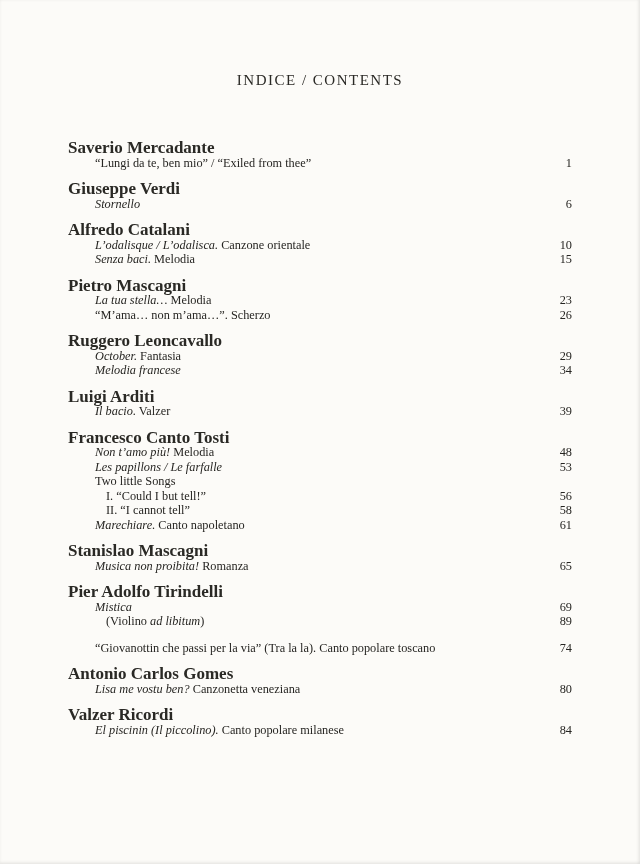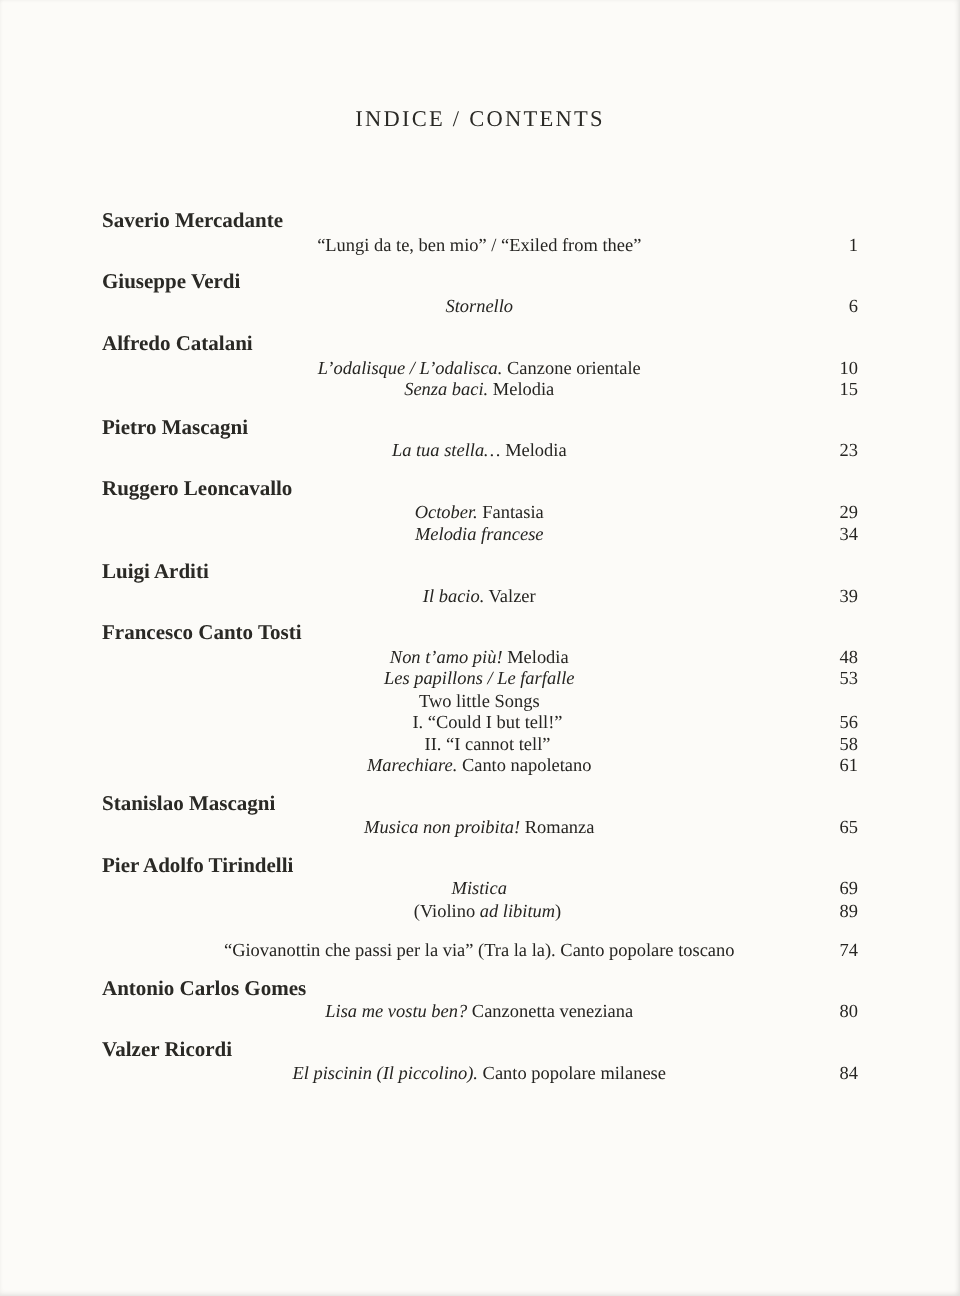--- a/index.html
+++ b/index.html
@@ -26,33 +26,32 @@
     font-size: 15px;
     font-weight: 400;
     letter-spacing: 1.5px;
     color: #2a2925;
   }
   .section {
     margin-bottom: 12px;
   }
   .composer {
     font-weight: 700;
-    font-size: 14px;
+    font-size: 17px;
     line-height: 14.5px;
     color: #2a2925;
   }
   .work {
     display: flex;
     align-items: baseline;
     font-size: 12.3px;
     line-height: 14.5px;
   }
   .work .work-title {
     flex: 1 1 auto;
-    text-align: center;
   }
   .work.indent-1 .work-title { padding-left: 27px; }
   .work.indent-2 .work-title { padding-left: 38px; }
   .it { font-style: italic; }
   .page-num {
     flex: 0 0 auto;
     min-width: 28px;
     text-align: right;
     font-size: 12.3px;
   }
@@ -86,20 +85,24 @@
         <div class="work indent-1">
           <span class="work-title"><span class="it">Senza baci.</span><span> Melodia</span></span>
           <span class="page-num">15</span>
         </div>
       </div>
       <div class="section">
         <div class="composer">Pietro Mascagni</div>
         <div class="work indent-1">
           <span class="work-title"><span class="it">La tua stella…</span><span> Melodia</span></span>
           <span class="page-num">23</span>
+        </div>
+        <div class="work indent-1">
+          <span class="work-title"><span>“M’ama… non m’ama…”. Scherzo</span></span>
+          <span class="page-num">26</span>
         </div>
       </div>
       <div class="section">
         <div class="composer">Ruggero Leoncavallo</div>
         <div class="work indent-1">
           <span class="work-title"><span class="it">October.</span><span> Fantasia</span></span>
           <span class="page-num">29</span>
         </div>
         <div class="work indent-1">
           <span class="work-title"><span class="it">Melodia francese</span></span>

